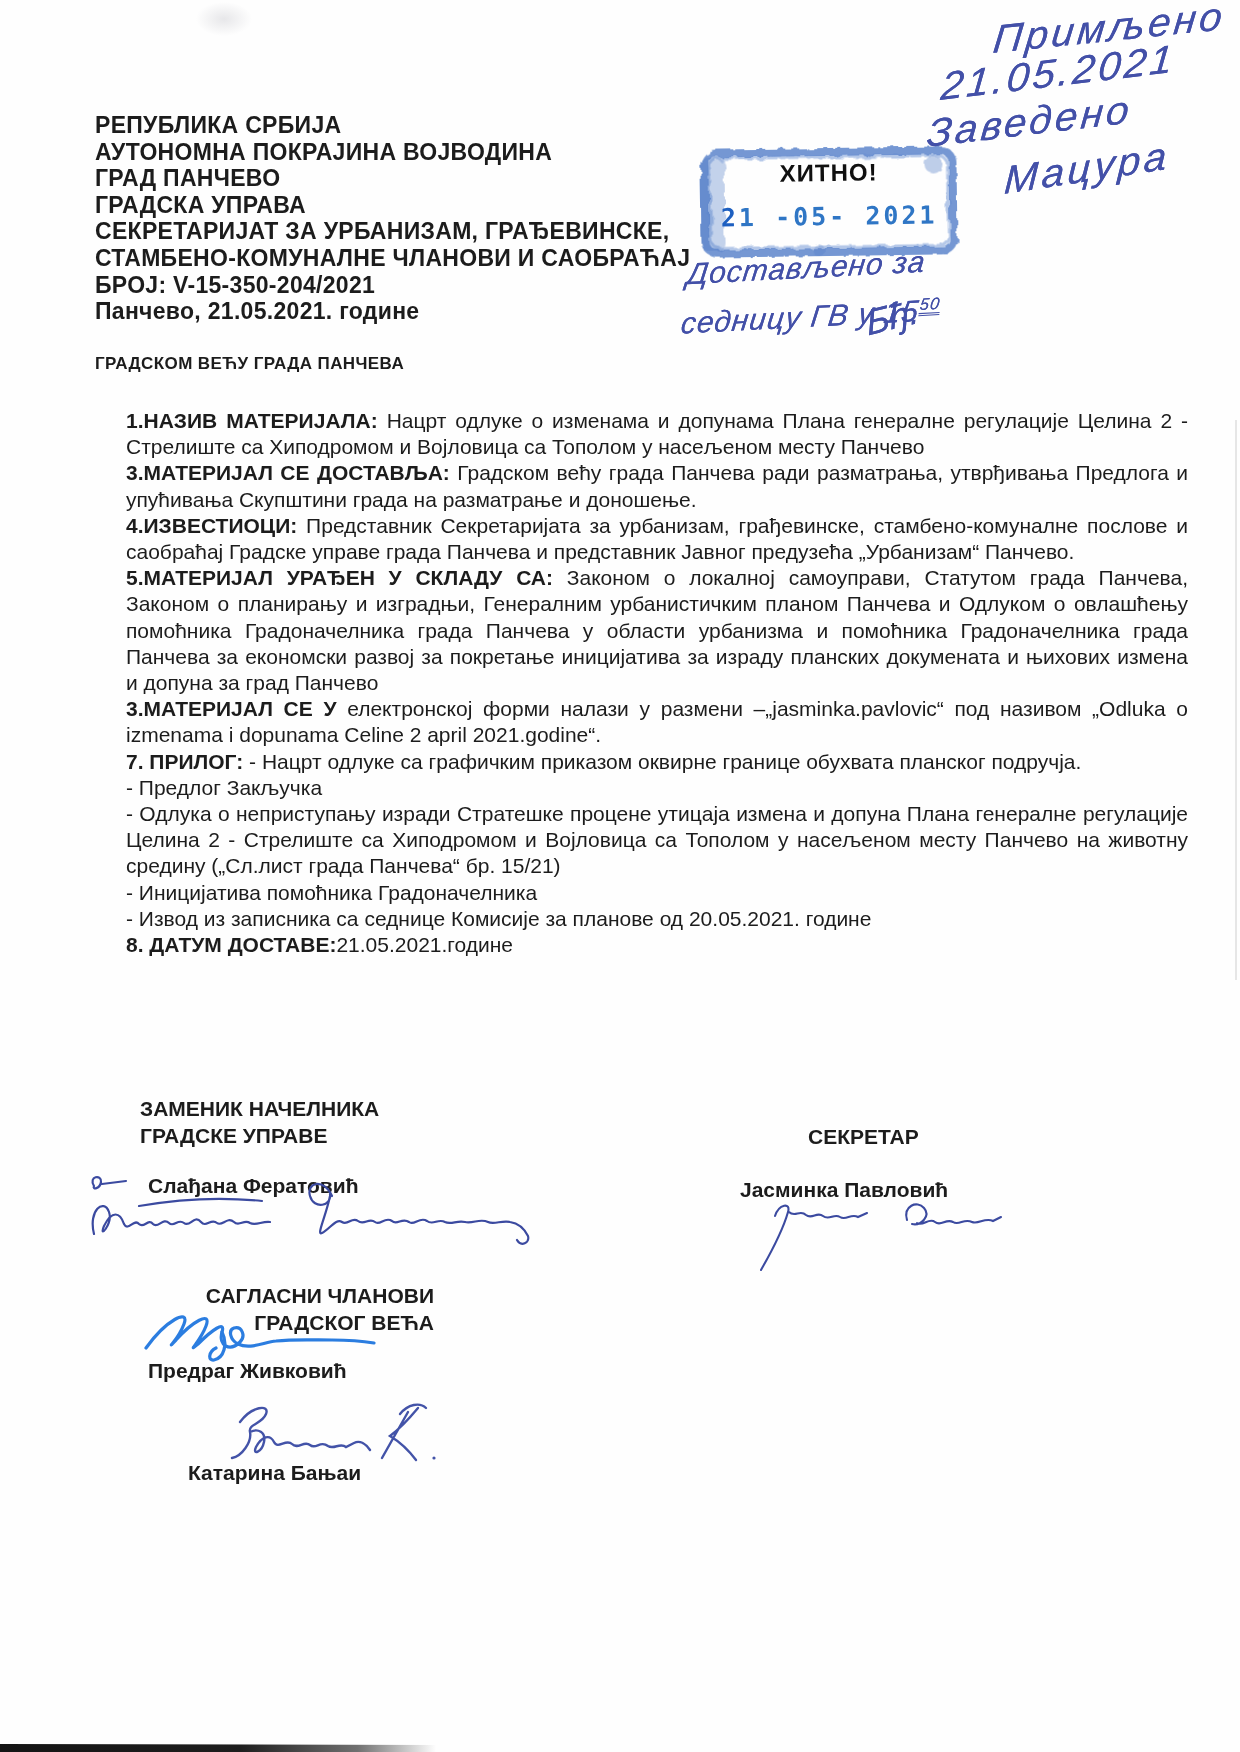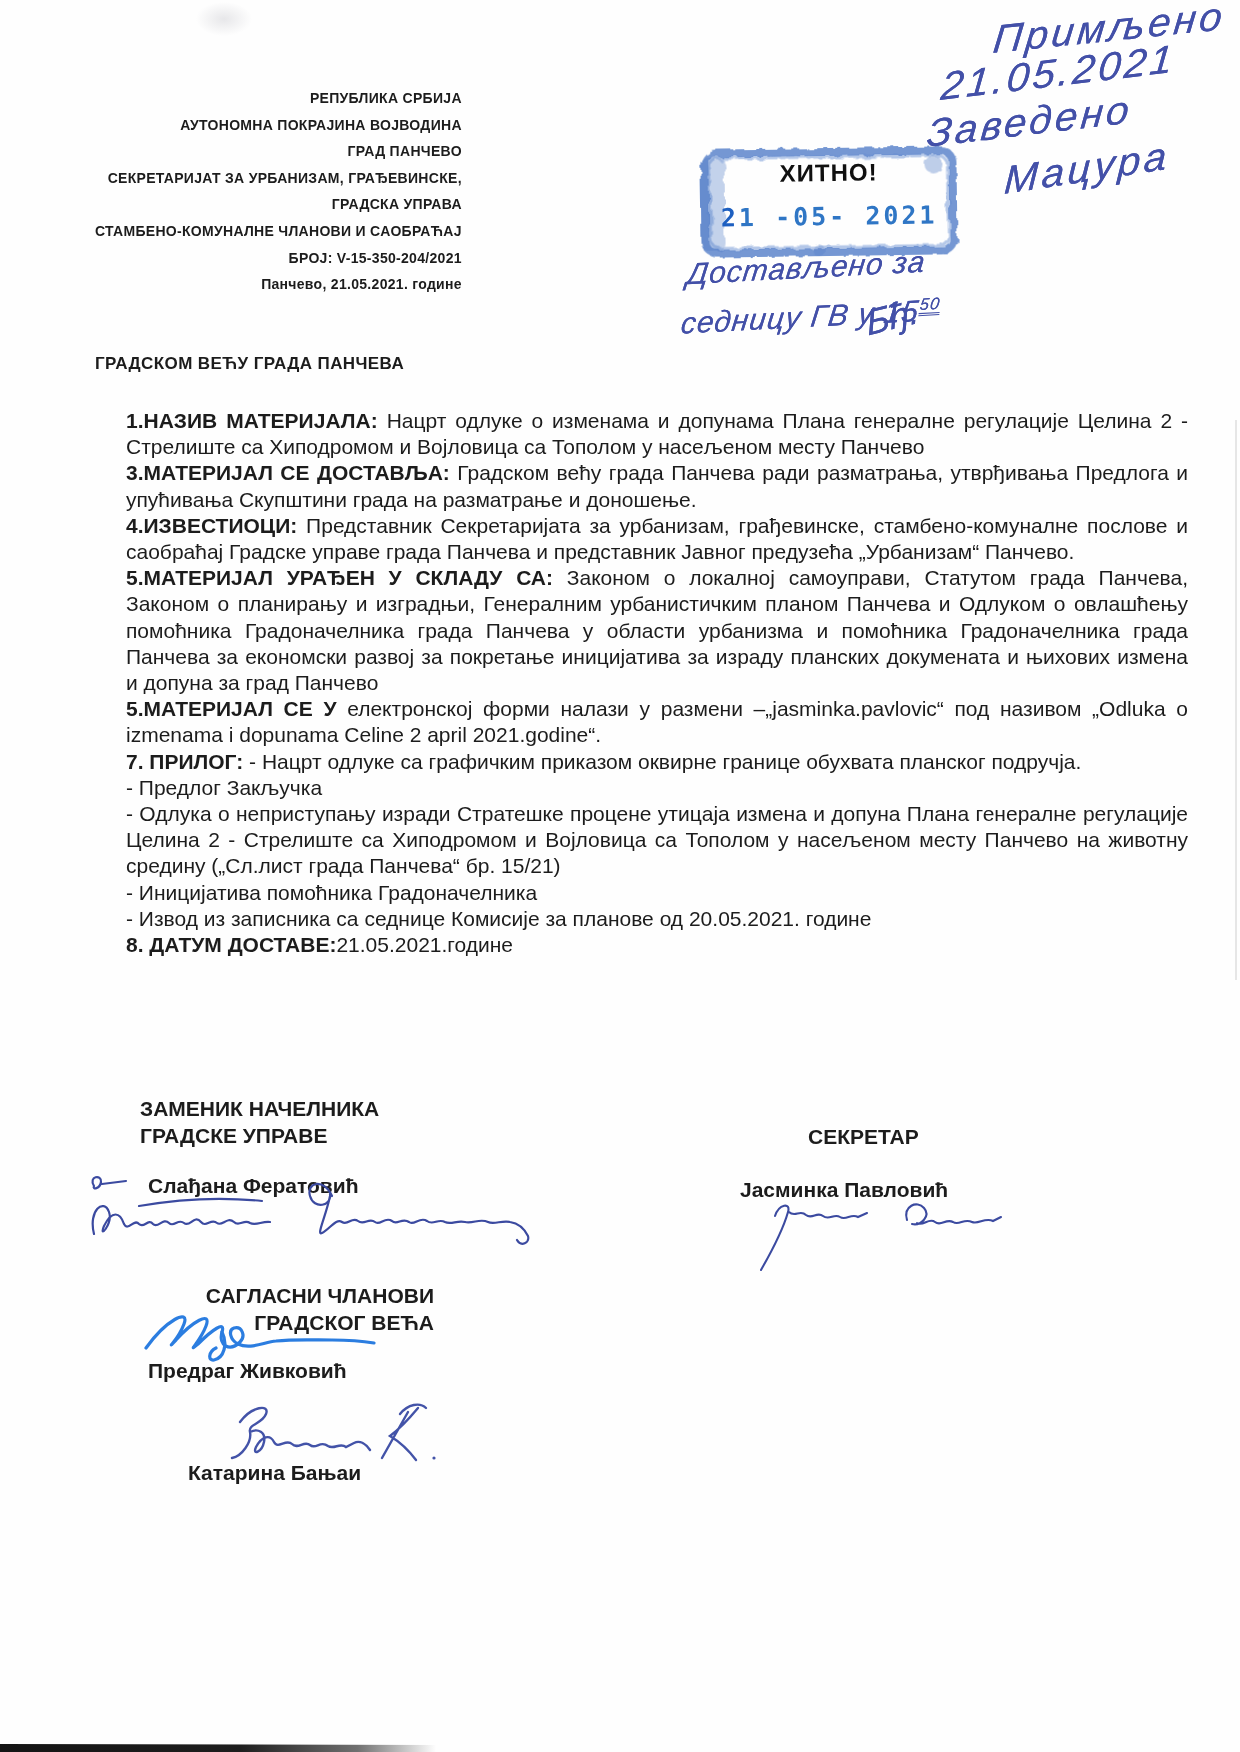--- a/index.html
+++ b/index.html
@@ -9,23 +9,23 @@
     background:#ffffff;
     font-family:"Liberation Sans", sans-serif;
     color:#1c1c1c;
     position:relative;
     overflow:hidden;
   }
   .page { position:absolute; inset:0; background:#fefefe; }
 
   
   .letterhead {
-    position:absolute; left:95px; top:85px;
-    font-weight:bold; font-size:14px; line-height:26.6px;
-    letter-spacing:0.3px; white-space:nowrap;text-align:right;
+    position:absolute; left:95px; top:112px;
+    font-weight:bold; font-size:23px; line-height:26.6px;
+    letter-spacing:0.3px; white-space:nowrap;
   }
 
   
   .addressee {
     position:absolute; left:95px; top:354px;
     font-weight:bold; font-size:17px; letter-spacing:0.4px;
     white-space:nowrap;
   }
 
   
@@ -112,22 +112,22 @@
 </style>
 </head>
 <body>
 
 <div class="page">
 
   <div class="letterhead">
     <div>РЕПУБЛИКА СРБИЈА</div>
     <div>АУТОНОМНА ПОКРАЈИНА ВОЈВОДИНА</div>
     <div>ГРАД ПАНЧЕВО</div>
+    <div>ГРАДСКА УПРАВА</div>
     <div>СЕКРЕТАРИЈАТ ЗА УРБАНИЗАМ, ГРАЂЕВИНСКЕ,</div>
-    <div>ГРАДСКА УПРАВА</div>
     <div>СТАМБЕНО-КОМУНАЛНЕ ЧЛАНОВИ И САОБРАЋАЈ</div>
     <div>БРОЈ: V-15-350-204/2021</div>
     <div>Панчево, 21.05.2021. године</div>
   </div>
 
   <div class="stamp">
     <svg width="262" height="112" viewBox="0 0 262 112">
       <defs>
         <filter id="stamp-rough" x="-20%" y="-20%" width="140%" height="140%">
           <feTurbulence type="fractalNoise" baseFrequency="0.09" numOctaves="2" result="n"></feTurbulence>
@@ -157,21 +157,21 @@
   </div>
   <div class="hw hw-initials">Бђ.</div>
 
   <div class="addressee">ГРАДСКОМ ВЕЋУ ГРАДА ПАНЧЕВА</div>
 
   <div class="body-text">
     <p><b>1.НАЗИВ МАТЕРИЈАЛА:</b><span> Нацрт одлуке о изменама и допунама Плана генералне регулације Целина 2 - Стрелиште са Хиподромом и Војловица са Тополом у насељеном месту Панчево</span></p>
     <p><b>3.МАТЕРИЈАЛ СЕ ДОСТАВЉА:</b><span> Градском већу града Панчева ради разматрања, утврђивања Предлога и упућивања Скупштини града на разматрање и доношење.</span></p>
     <p><b>4.ИЗВЕСТИОЦИ:</b><span> Представник Секретаријата за урбанизам, грађевинске, стамбено-комуналне послове и саобраћај Градске управе града Панчева и представник Јавног предузећа „Урбанизам“ Панчево.</span></p>
     <p><b>5.МАТЕРИЈАЛ УРАЂЕН У СКЛАДУ СА:</b><span> Законом о локалној самоуправи, Статутом града Панчева, Законом о планирању и изградњи,  Генералним урбанистичким планом Панчева  и Одлуком о овлашћењу помоћника Градоначелника града Панчева у области урбанизма и помоћника Градоначелника града Панчева за економски развој за покретање иницијатива за израду планских докумената и њихових измена и допуна за град Панчево</span></p>
-    <p><b>5.МАТЕРИЈАЛ СЕ У</b><span>  електронској форми налази у размени –„jasminka.pavlovic“ под називом „Odluka o izmenama i dopunama Celine 2 april 2021.godine“.</span></p>
+    <p><b>3.МАТЕРИЈАЛ СЕ У</b><span>  електронској форми налази у размени –„jasminka.pavlovic“ под називом „Odluka o izmenama i dopunama Celine 2 april 2021.godine“.</span></p>
     <p><b>7. ПРИЛОГ:</b><span>  - Нацрт одлуке са графичким приказом  оквирне границе  обухвата планског подручја.</span></p>
     <p><b></b><span>- Предлог Закључка</span></p>
     <p><b></b><span>- Одлука о неприступању изради Стратешке процене утицаја измена и допуна Плана генералне регулације Целина 2 - Стрелиште са Хиподромом и Војловица са Тополом   у насељеном месту Панчево на животну средину („Сл.лист града Панчева“ бр. 15/21)</span></p>
     <p><b></b><span>- Иницијатива помоћника Градоначелника</span></p>
     <p><b></b><span>- Извод из записника са  седнице Комисије за планове  од 20.05.2021. године</span></p>
     <p><b>8. ДАТУМ ДОСТАВЕ:</b><span>21.05.2021.године</span></p>
   </div>
 
   <div class="sig-title t-zamenik">
     <div>ЗАМЕНИК НАЧЕЛНИКА</div>

